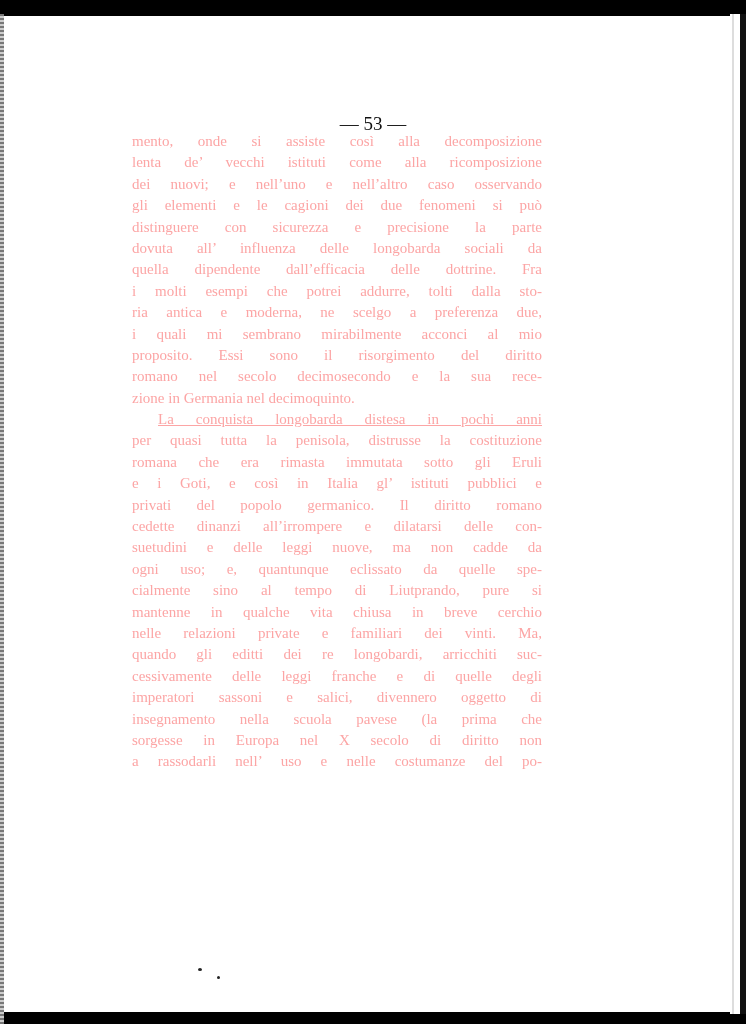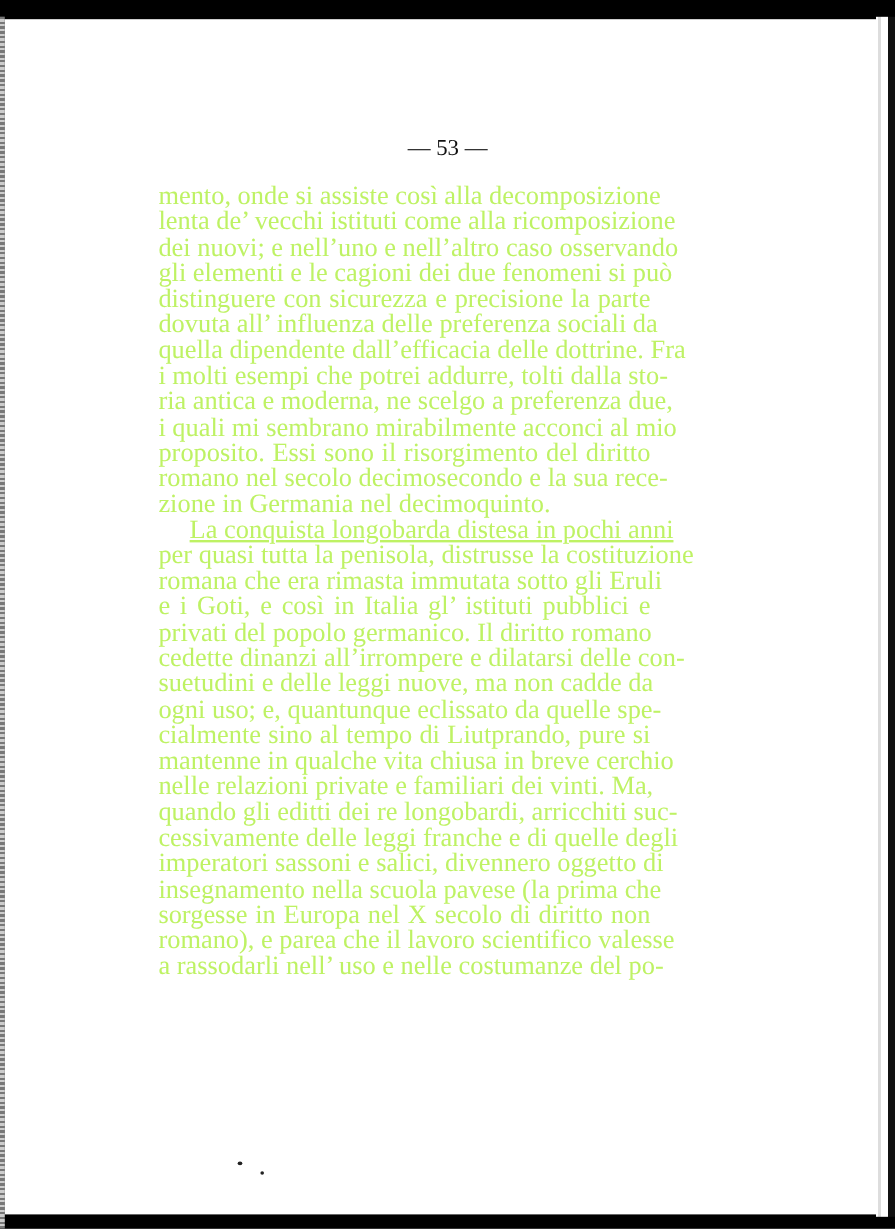--- a/index.html
+++ b/index.html
@@ -19,23 +19,23 @@
   .right-edge {
     position: absolute; right: 0; top: 14px; width: 16px; height: 1000px;
     background: linear-gradient(to right, #fff 0 2px, #ddd 2px 4px, #fff 4px 10px, #111 10px);
   }
   .page-number {
     position: absolute; left: 0; width: 746px; top: 113px;
     text-align: center; font-size: 19px; color: #111;
     font-family: "Liberation Serif", serif;
   }
   .text-block {
-    position: absolute; left: 132px; top: 152px; width: 410px;
+    position: absolute; left: 132px; top: 131px; width: 410px;
     font-family: "Liberation Serif", serif;
-    font-size: 22px; line-height: 21.4px; color: #bef264;
+    font-size: 15px; line-height: 21.4px; color: #fca5a5;
   }
   .line {
     display: block; white-space: nowrap; text-align: justify; text-align-last: justify;
     height: 21.4px;
   }
   .line.indent { padding-left: 26px; text-decoration: underline; }
   .line.last { text-align-last: left; }
   .speck { position: absolute; background: #222; border-radius: 50%; }
 </style>
 </head>
@@ -46,21 +46,21 @@
 <div class="right-edge"></div>
 
 <div class="page-number">— 53 —</div>
 
 <div class="text-block">
   <span class="line">mento, onde si assiste così alla decomposizione</span>
   <span class="line">lenta de’ vecchi istituti come alla ricomposizione</span>
   <span class="line">dei nuovi; e nell’uno e nell’altro caso osservando</span>
   <span class="line">gli elementi e le cagioni dei due fenomeni si può</span>
   <span class="line">distinguere con sicurezza e precisione la parte</span>
-  <span class="line">dovuta all’ influenza delle preferenza sociali da</span>
+  <span class="line">dovuta all’ influenza delle longobarda sociali da</span>
   <span class="line">quella dipendente dall’efficacia delle dottrine. Fra</span>
   <span class="line">i molti esempi che potrei addurre, tolti dalla sto-</span>
   <span class="line">ria antica e moderna, ne scelgo a preferenza due,</span>
   <span class="line">i quali mi sembrano mirabilmente acconci al mio</span>
   <span class="line">proposito. Essi sono il risorgimento del diritto</span>
   <span class="line">romano nel secolo decimosecondo e la sua rece-</span>
   <span class="line last">zione in Germania nel decimoquinto.</span>
   <span class="line indent">La conquista longobarda distesa in pochi anni</span>
   <span class="line">per quasi tutta la penisola, distrusse la costituzione</span>
   <span class="line">romana che era rimasta immutata sotto gli Eruli</span>
@@ -70,18 +70,17 @@
   <span class="line">suetudini e delle leggi nuove, ma non cadde da</span>
   <span class="line">ogni uso; e, quantunque eclissato da quelle spe-</span>
   <span class="line">cialmente sino al tempo di Liutprando, pure si</span>
   <span class="line">mantenne in qualche vita chiusa in breve cerchio</span>
   <span class="line">nelle relazioni private e familiari dei vinti. Ma,</span>
   <span class="line">quando gli editti dei re longobardi, arricchiti suc-</span>
   <span class="line">cessivamente delle leggi franche e di quelle degli</span>
   <span class="line">imperatori sassoni e salici, divennero oggetto di</span>
   <span class="line">insegnamento nella scuola pavese (la prima che</span>
   <span class="line">sorgesse in Europa nel X secolo di diritto non</span>
-  <span class="line">romano), e parea che il lavoro scientifico valesse</span>
   <span class="line">a rassodarli nell’ uso e nelle costumanze del po-</span>
 </div>
 
 <div class="speck" style="left:198px;top:968px;width:4px;height:3px;"></div>
 <div class="speck" style="left:217px;top:976px;width:3px;height:3px;"></div>
 
 </body></html>

